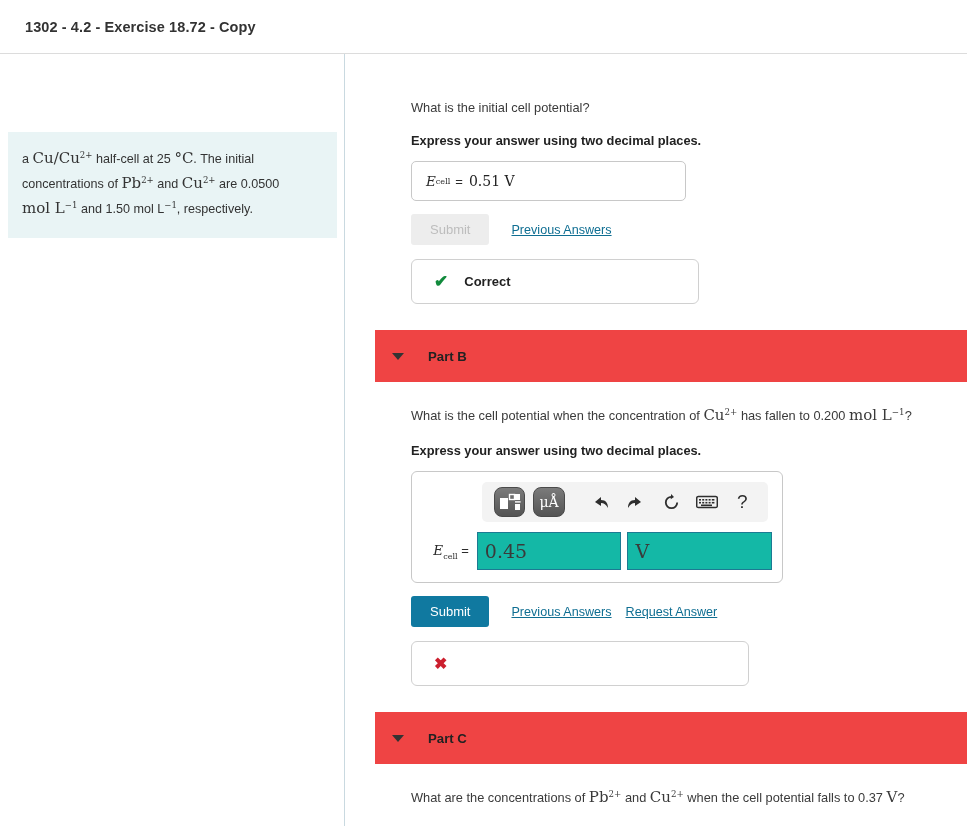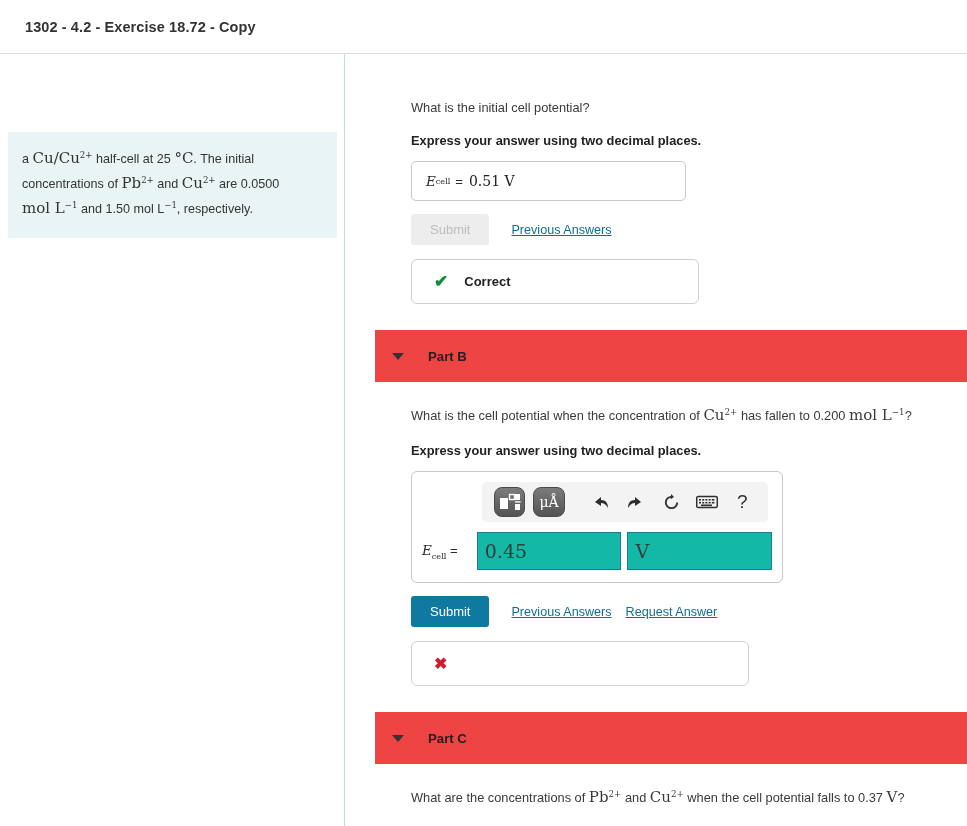--- a/index.html
+++ b/index.html
@@ -117,21 +117,21 @@
     background: linear-gradient(#7b7b7b,#545454);
     border:1px solid #4a4a4a;
     display:flex; align-items:center; justify-content:center;
     cursor:pointer;
   }
   .tb-btn.units { font-family:"DejaVu Serif","Liberation Serif",serif; color:#fff; font-size:14px; }
   .tb-ico { width: 30px; height: 28px; display:flex;align-items:center;justify-content:center; cursor:pointer; color:#2e2e2e; font-size:17px; }
   .tb-spacer { width: 6px; }
 
   .input-row { display:flex; align-items:center; margin-top: 10px; }
-  .ecell-lbl { width: 56px; text-align:left; padding-right: 8px; white-space:nowrap; }
+  .ecell-lbl { width: 56px; text-align:right; padding-right: 8px; white-space:nowrap; }
   .mi-input {
     border:1px solid #1c7a93; height: 38px; background:#14b8a6;
     font-family:"DejaVu Serif","Liberation Serif",serif; font-size: 19px; color:#3a3a3a;
     display:flex; align-items:center; padding-left: 7px;
   }
   .mi-val { width: 148px; }
   .mi-unit { width: 148px; margin-left: 6px; }
 </style>
 </head>
 <body>

